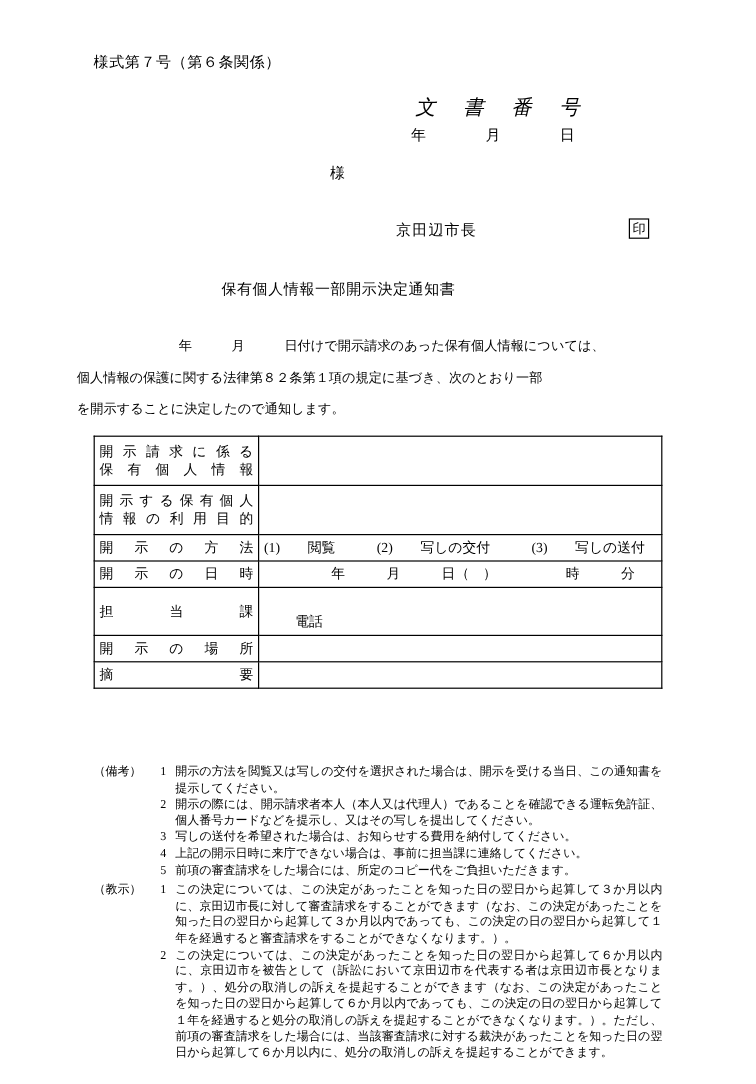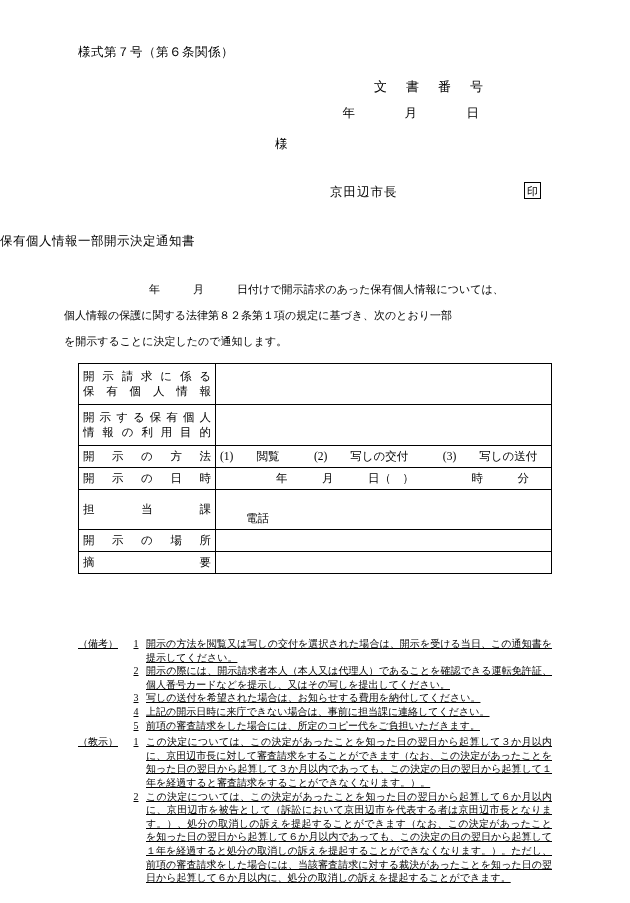--- a/index.html
+++ b/index.html
@@ -27,22 +27,23 @@
     position: absolute;
     left: 78px;
     top: 44px;
     font-size: 12.5px;
     letter-spacing: 0.5px;
   }
   .doc-no {
     position: absolute;
     right: 78px;
     top: 78px;
-    font-size: 13px;
+    font-size: 17px;
     letter-spacing: 3px;
+    font-style: italic;
   }
   .doc-date {
     position: absolute;
     right: 82px;
     top: 105px;
     font-size: 12.5px;
     letter-spacing: 3px;
   }
   .addressee {
     position: absolute;
@@ -68,21 +69,21 @@
     font-size: 11px;
     line-height: 16px;
     text-align: center;
     box-sizing: border-box;
   }
   .title {
     position: absolute;
     left: 0;
     right: 0;
     top: 233px;
-    text-align: left;
+    text-align: center;
     font-size: 12.5px;
     letter-spacing: 0.5px;
     font-family: Liberation Serif, serif;
   }
   .body-para {
     position: absolute;
     left: 64px;
     width: 474px;
     top: 276px;
     font-size: 11px;
@@ -129,21 +130,20 @@
     position: absolute;
     left: 78px;
     width: 474px;
     top: 637px;
     font-size: 10px;
     line-height: 13.6px;
   }
   .note-block {
     display: flex;
     margin-bottom: 0;
-    text-decoration: underline;
   }
   .note-head {
     width: 48px;
     flex: 0 0 48px;
     white-space: nowrap;
   }
   .note-items {
     flex: 1 1 auto;
   }
   .note-item {

